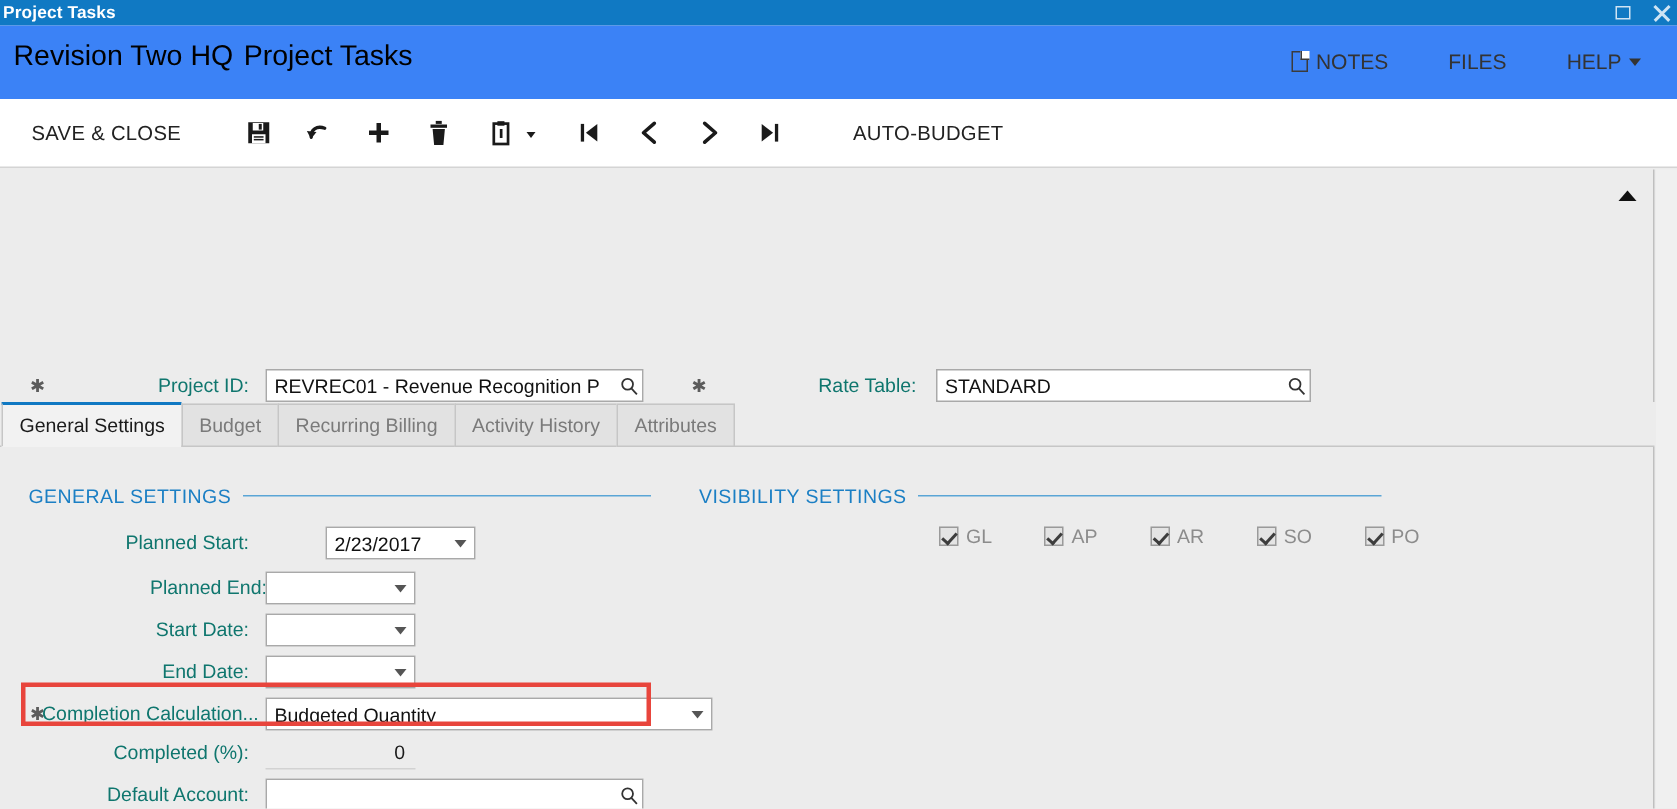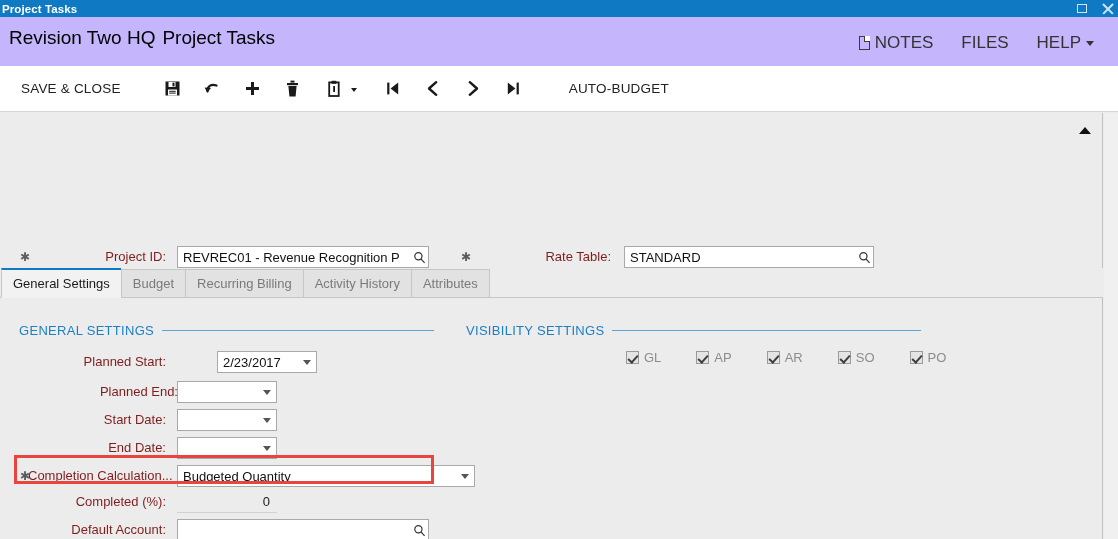--- a/index.html
+++ b/index.html
@@ -42,32 +42,32 @@
     content: ""; position: absolute; left: 0px; top: 6px;
     width: 14px; height: 1.7px; background: #cfe4f4;
   }
   .win-close::before { transform: rotate(45deg); }
   .win-close::after  { transform: rotate(-45deg); }
 
   
   .page-header {
     position: absolute; top: 17px; left: 0;
     width: 1118px; height: 49px;
-    background: #c4b5fd;
+    background: #3b82f6;
   }
   .page-title {
     position: absolute; left: 9px; top: 10px;
     font-size: 19px; color: #000000; white-space: nowrap;
   }
   .page-title .sep { display: inline-block; width: 7px; }
 
   .header-actions {
     position: absolute; right: 10px; top: 13px;
-    display: flex; align-items: center; gap: 0px;
-    font-size: 17px; color: #333333;
+    display: flex; align-items: center; gap: 12px;
+    font-size: 14px; color: #333333;
   }
   .header-action {
     display: flex; align-items: center; gap: 5px;
     padding: 3px 14px; white-space: nowrap; cursor: default;
   }
   .doc-icon {
     display: inline-block; position: relative;
     width: 11px; height: 14px;
     border: 1.3px solid #3b3b3b; border-top-right-radius: 0;
   }
@@ -130,21 +130,21 @@
   }
   .tri-up {
     width: 0; height: 0;
     border-left: 6px solid transparent;
     border-right: 6px solid transparent;
     border-bottom: 7px solid #111111;
   }
 
   .fld-label {
     position: absolute;
-    font-size: 13px; color: #7f1d1d;
+    font-size: 13px; color: #0f766e;
     white-space: nowrap;
     text-align: right;
   }
   .req-mark {
     position: absolute;
     font-size: 12px; color: #5c5c5c;
     line-height: 1;
   }
 
   .ctl {

